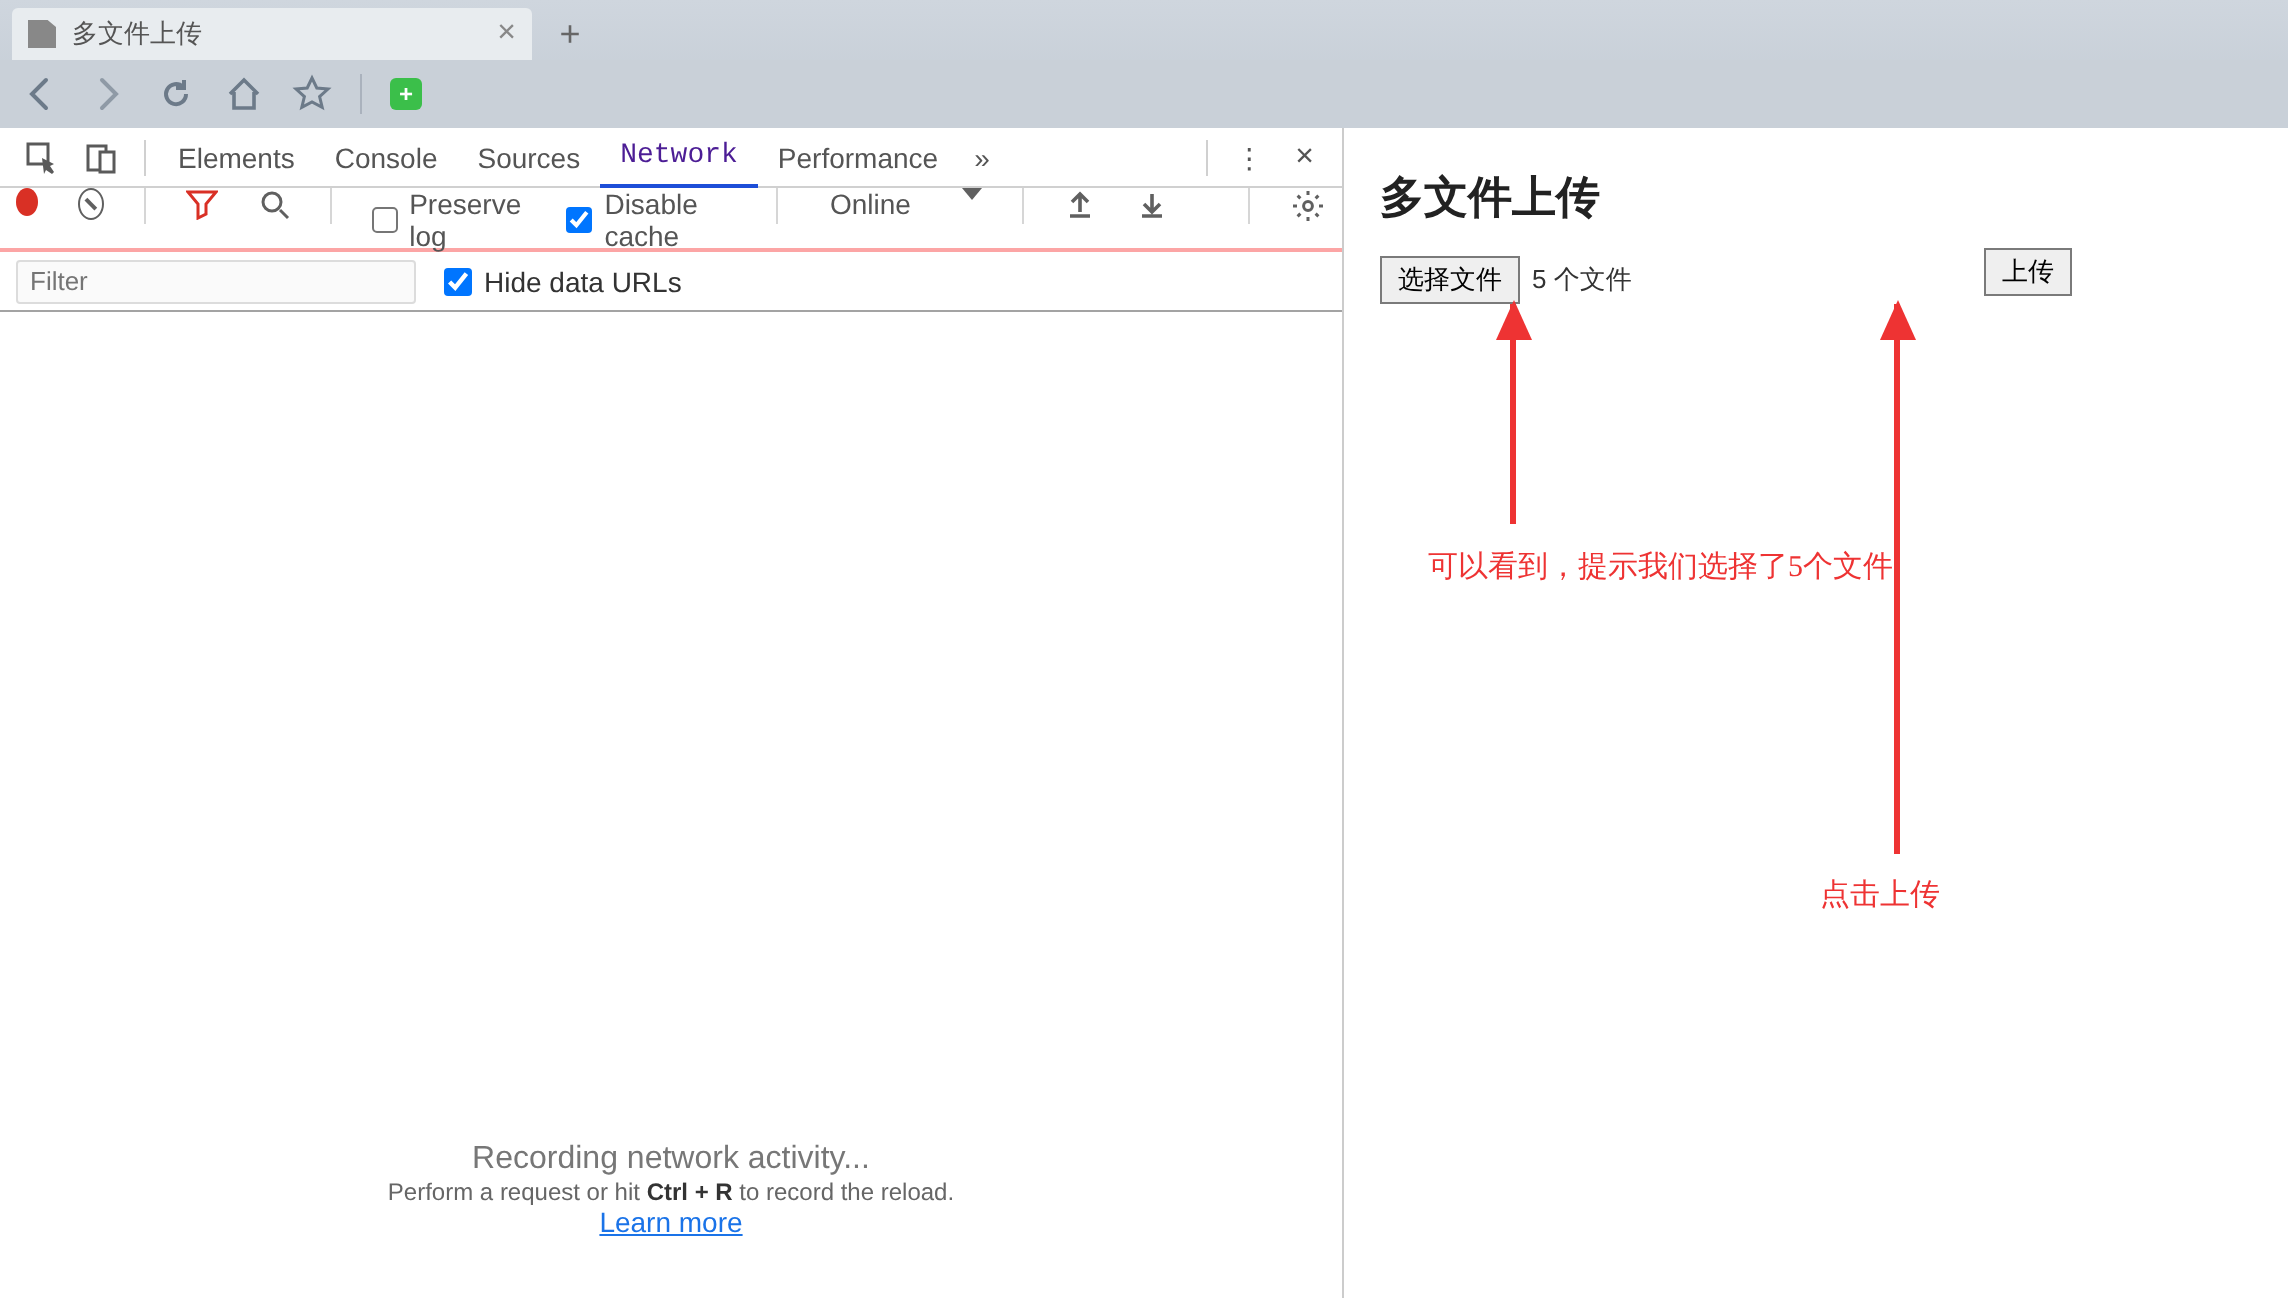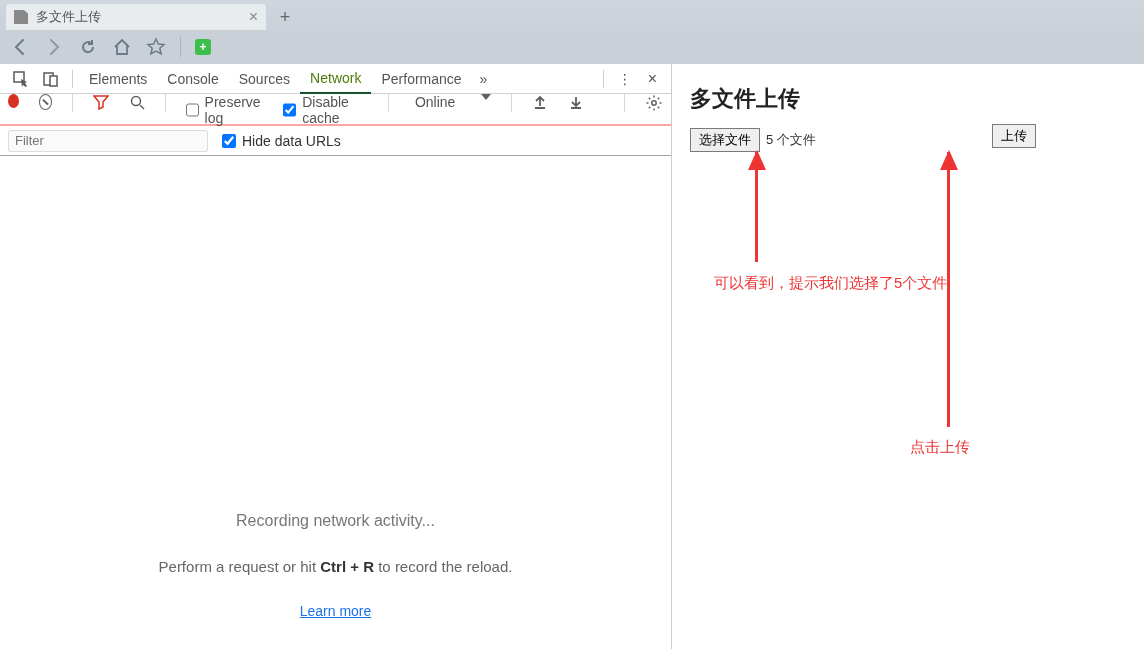--- a/index.html
+++ b/index.html
@@ -23,21 +23,21 @@
   
   .main { display: flex; height: calc(649px - 64px); }
   .devtools { width: 672px; border-right: 1px solid #ccc; display: flex; flex-direction: column; background: #fff; position: relative; }
   .page { flex: 1; padding: 14px 18px; position: relative; }
 
   
   .dt-tabs { height: 30px; border-bottom: 1px solid #d0d0d0; display: flex; align-items: center; padding: 0 6px; gap: 0; }
   .dt-tabs .tool-icon { padding: 0 6px; color: #5a5a5a; height: 30px; display: flex; align-items: center; }
   .dt-tabs .sep { width: 1px; height: 18px; background: #d0d0d0; margin: 0 6px; }
   .dt-tab { padding: 0 10px; height: 30px; display: flex; align-items: center; color: #555; cursor: default; }
-  .dt-tab.active { color: #4d7c0f; border-bottom: 2px solid #14532d; margin-bottom: -1px; }
+  .dt-tab.active { color: #4c1d95; border-bottom: 2px solid #1d4ed8; margin-bottom: -1px; font-family: Liberation Mono, monospace; }
   .dt-tabs .spacer { flex: 1; }
   .dt-tabs .more { padding: 0 8px; color: #555; }
   .dt-tabs .closex { padding: 0 8px; color: #555; font-size: 16px; }
 
   
   .net-bar { height: 32px; border-bottom: 2px solid #fca5a5; display: flex; align-items: flex-start; padding: 0 8px; gap: 20px; color: #555; }
   .record-dot { width: 14px; height: 14px; border-radius: 50%; background: #d93025; }
   .nosym { width: 16px; height: 16px; border: 1.8px solid #606060; border-radius: 50%; position: relative; }
   .nosym::after { content: ""; position: absolute; left: 2px; right: 2px; top: 50%; height: 1.8px; background: #606060; transform: translateY(-50%) rotate(45deg); }
   .funnel svg, .mag svg { display: block; }
@@ -53,36 +53,36 @@
   
   .filter-row { height: 30px; border-bottom: 1px solid #a3a3a3; display: flex; align-items: center; padding: 0 8px; gap: 14px; }
   .filter-input { width: 200px; height: 22px; border: 1px solid #dcdcdc; border-radius: 2px; padding: 0 6px; font-size: 13px; color: #666; background: #fafafa; }
 
   
   .type-row { height: 30px; border-bottom: 1px solid #e6e6e6; display: flex; align-items: center; padding: 0 8px; gap: 4px; font-size: 14px; }
   .type-chip { padding: 2px 8px; border-radius: 3px; color: #444; }
   .type-chip.active { background: #6b6b6b; color: #fff; }
 
   
-  .net-empty { flex: 1; display: flex; flex-direction: column; align-items: center; justify-content: flex-end; padding-bottom: 30px; color: #666; gap: 28px; }
+  .net-empty { flex: 1; display: flex; flex-direction: column; align-items: center; justify-content: flex-end; padding-bottom: 30px; color: #666; gap: 0; }
   .net-empty .line1 { font-size: 16px; color: #777; }
-  .net-empty .line2 { font-size: 15px; color: #666; }
+  .net-empty .line2 { font-size: 12px; color: #666; }
   .net-empty .line2 b { font-weight: 700; color: #333; }
   .net-empty a { color: #1a73e8; text-decoration: underline; }
 
   
   .page h2 { font-size: 22px; font-weight: 700; margin: 6px 0 14px; color: #222; }
   .form-row { display: flex; align-items: center; gap: 6px; }
   .file-btn, .upload-btn { background: #efefef; border: 1px solid #7a7a7a; padding: 2px 8px; font-size: 13px; font-family: inherit; }
   .file-btn { }
   .file-count { font-size: 13px; color: #333; }
   .upload-btn { margin-left: auto; position: absolute; right: 108px; top: 60px; }
 
   .anno { color: #e33; font-size: 15px; }
-  .anno1 { position: absolute; left: 42px; top: 210px; }
+  .anno1 { position: absolute; left: 42px; top: 210px; font-family: Liberation Serif, serif; }
   .anno2 { position: absolute; left: 238px; top: 374px; }
 
   
   .arrow-up { position: relative; width: 3px; background: #e33; }
   .arrow-up::before { content: ""; position: absolute; top: -2px; left: 50%; transform: translateX(-50%); width: 0; height: 0; border-left: 9px solid transparent; border-right: 9px solid transparent; border-bottom: 20px solid #e33; }
   .arrow1 { position: absolute; left: 83px; top: 88px; height: 110px; }
   .arrow2 { position: absolute; left: 275px; top: 88px; height: 275px; }
 </style>
 </head>
 <body>

